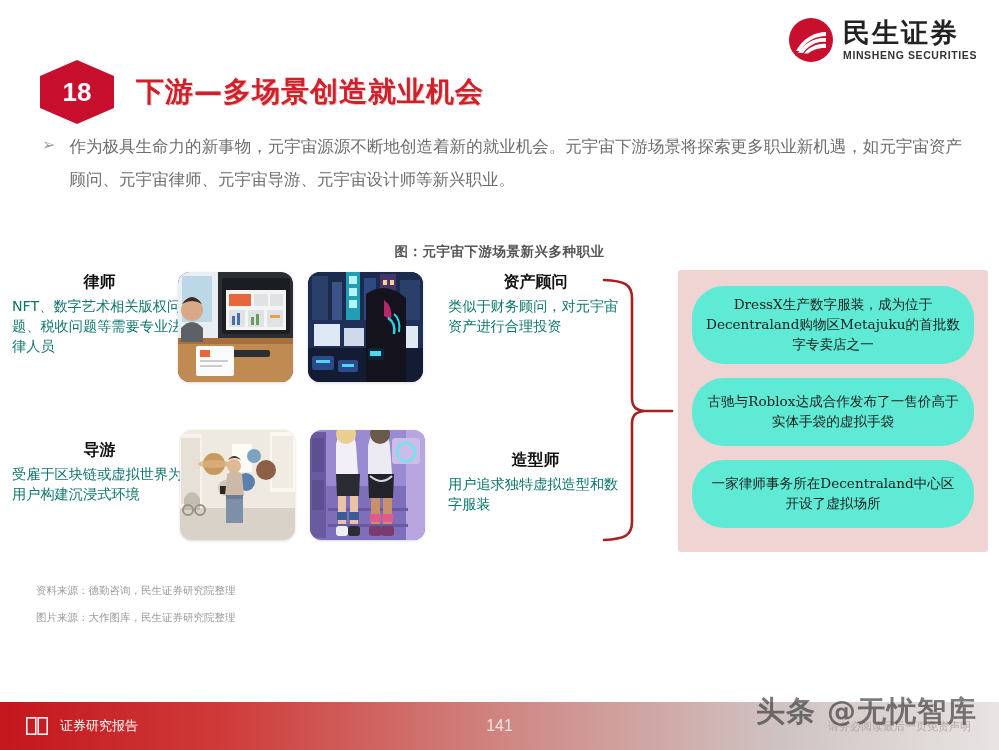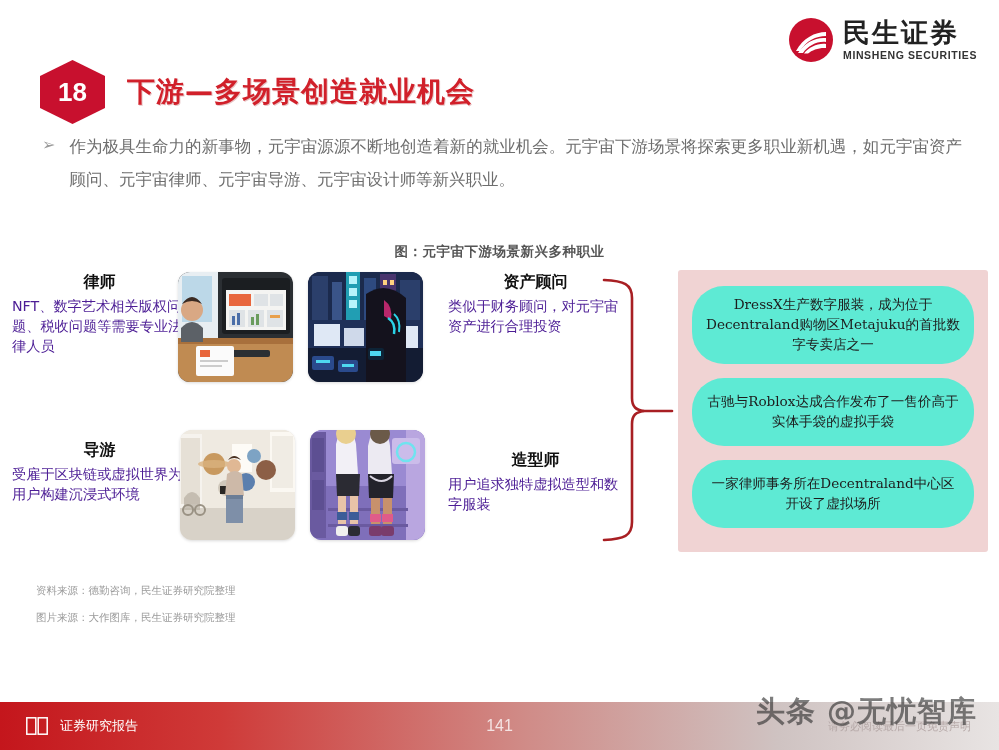--- a/index.html
+++ b/index.html
@@ -40,21 +40,21 @@
     font-size: 10.5px; font-weight: 700; color: #333; letter-spacing: 0.6px;
     margin-top: 2px;
   }
 
   
   .title-row {
     position: absolute; left: 40px; top: 60px;
     display: flex; align-items: center; gap: 22px;
   }
   .hex {
-    width: 65px; height: 64px;
+    width: 74px; height: 64px;
     background: #c8102e;
     clip-path: polygon(50% 0%, 100% 25%, 100% 75%, 50% 100%, 0% 75%, 0% 25%);
     display: flex; align-items: center; justify-content: center;
     filter: drop-shadow(3px 4px 5px rgba(0,0,0,0.18));
   }
   .hex span {
     color: #fff; font-size: 26px; font-weight: 700;
     font-family: "Liberation Sans", sans-serif;
   }
   .title-text {
@@ -91,21 +91,21 @@
   
   .cluster { position: absolute; left: 0; top: 260px; width: 845px; height: 300px; }
 
   .role-text { position: absolute; width: 175px; }
   .role-title {
     font-size: 16px; font-weight: 700; color: #111; text-align: center;
     margin-bottom: 3px;
     font-family: "DejaVu Sans", "Liberation Sans", sans-serif;
   }
   .role-desc {
-    font-size: 14.2px; color: #4c1d95; line-height: 1.42;
+    font-size: 14.2px; color: #0f766e; line-height: 1.42;
     font-family: "DejaVu Sans", "Liberation Sans", sans-serif;
     text-align: left;
   }
   .role-lawyer   { left: 12px;  top: 12px;  }
   .role-guide    { left: 12px;  top: 180px; }
   .role-advisor  { left: 448px; top: 12px;  }
   .role-stylist  { left: 448px; top: 190px; }
 
   
   .photo {

